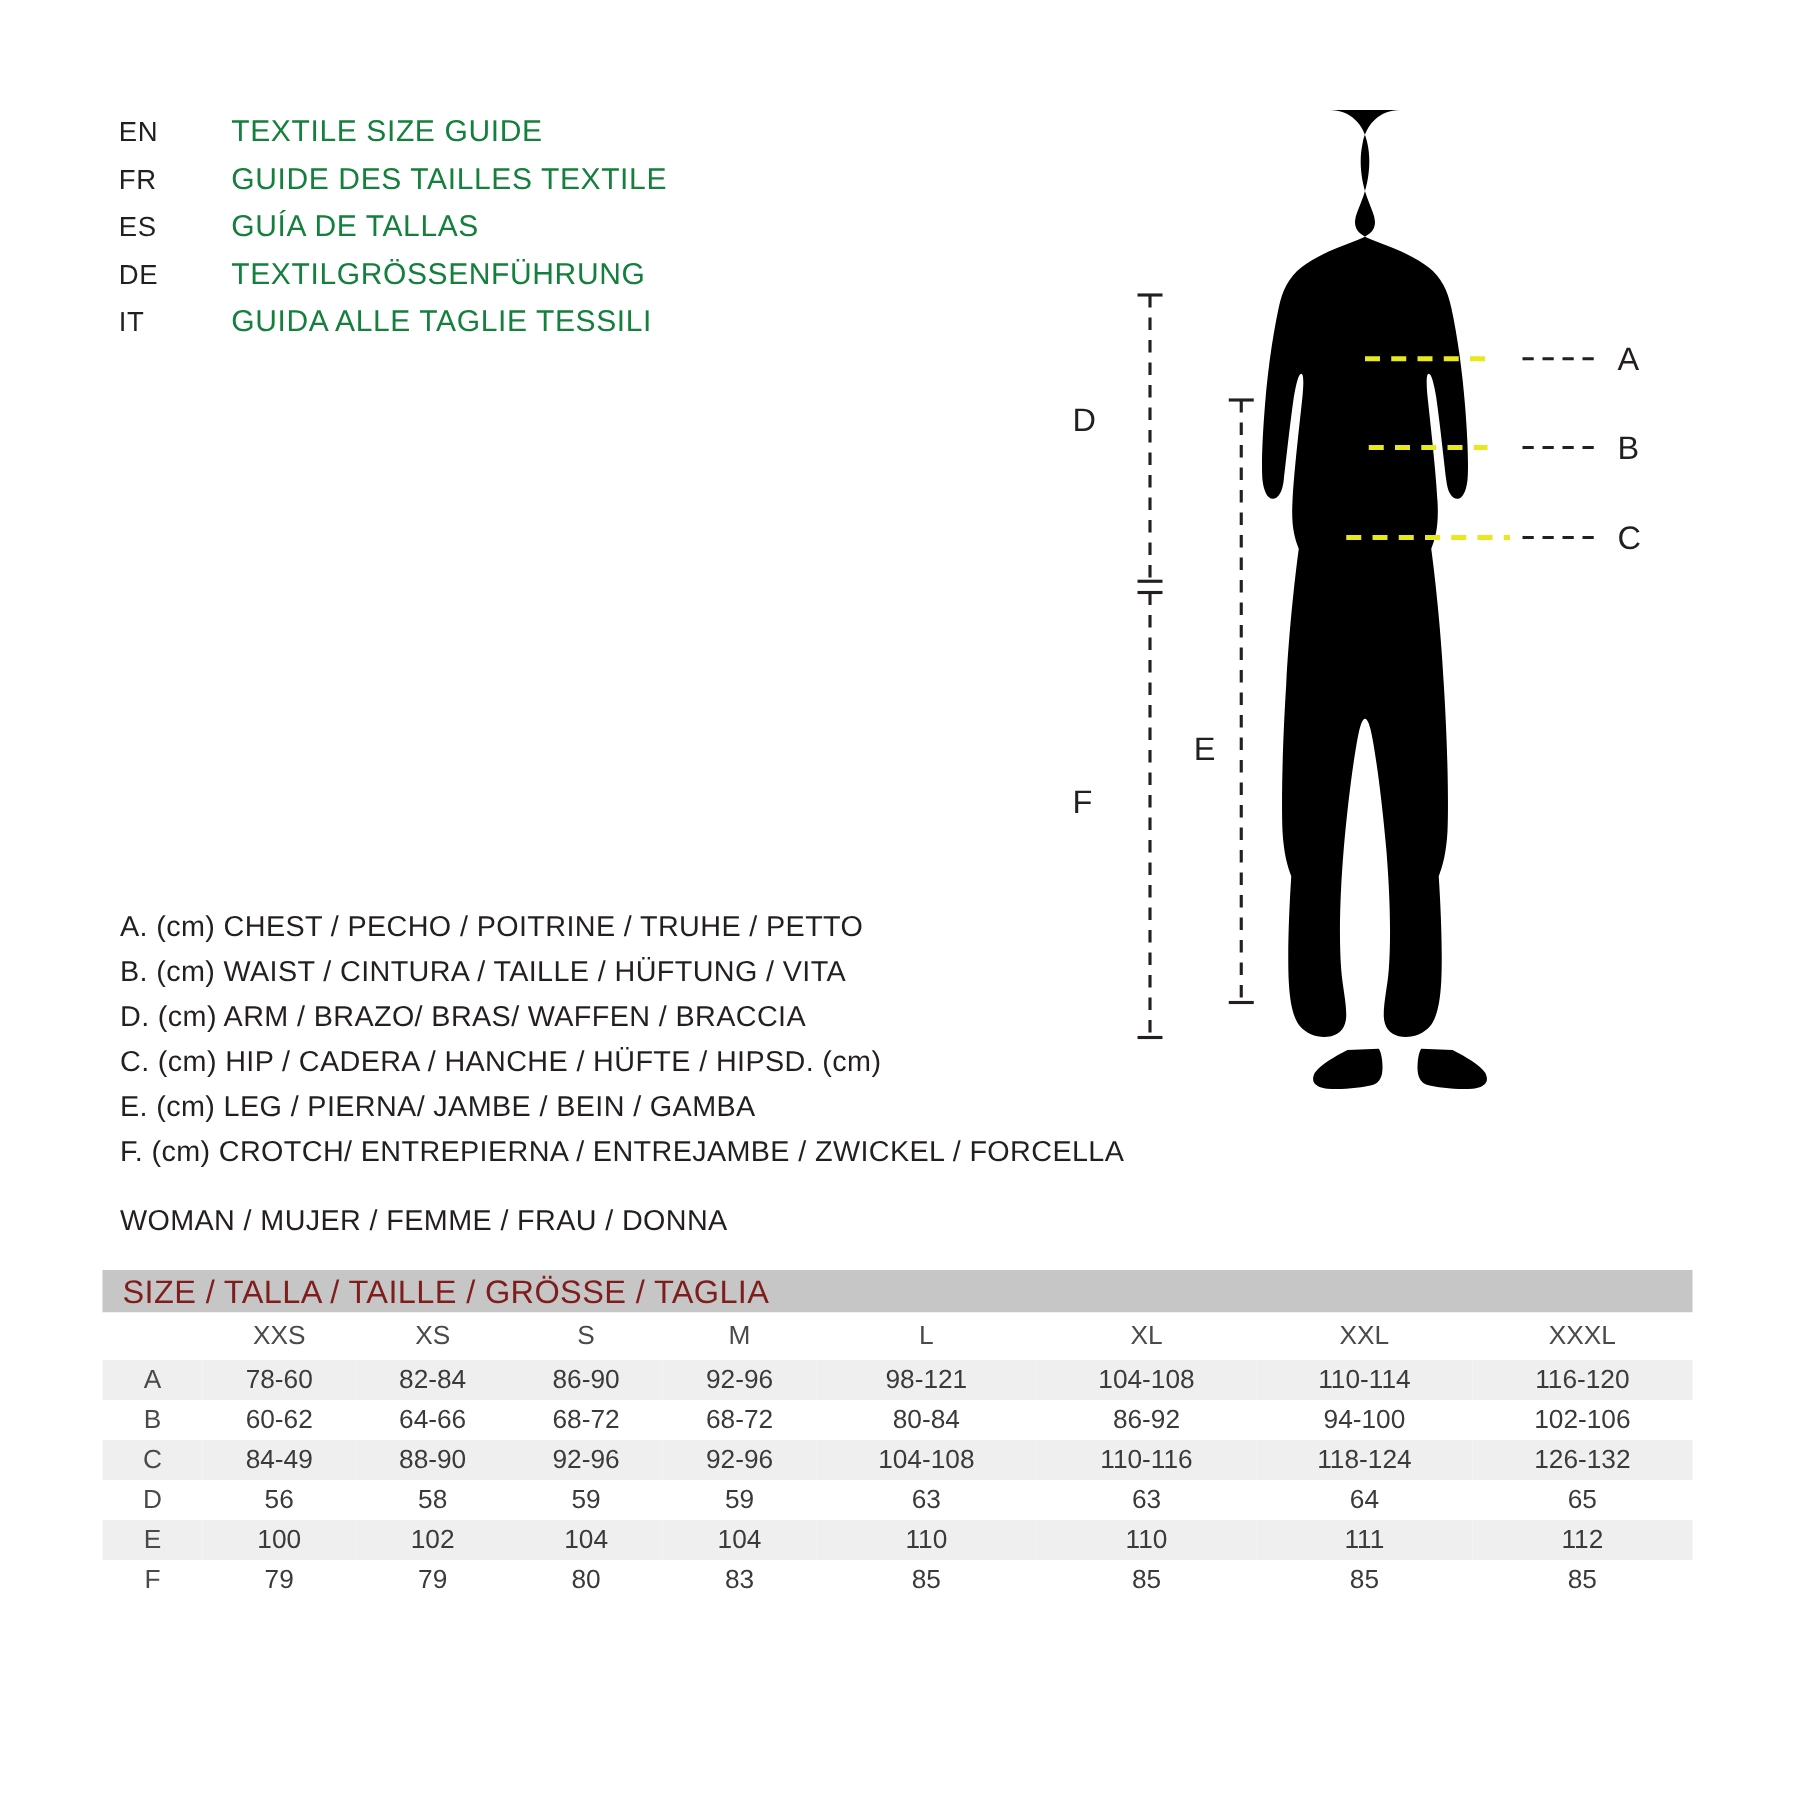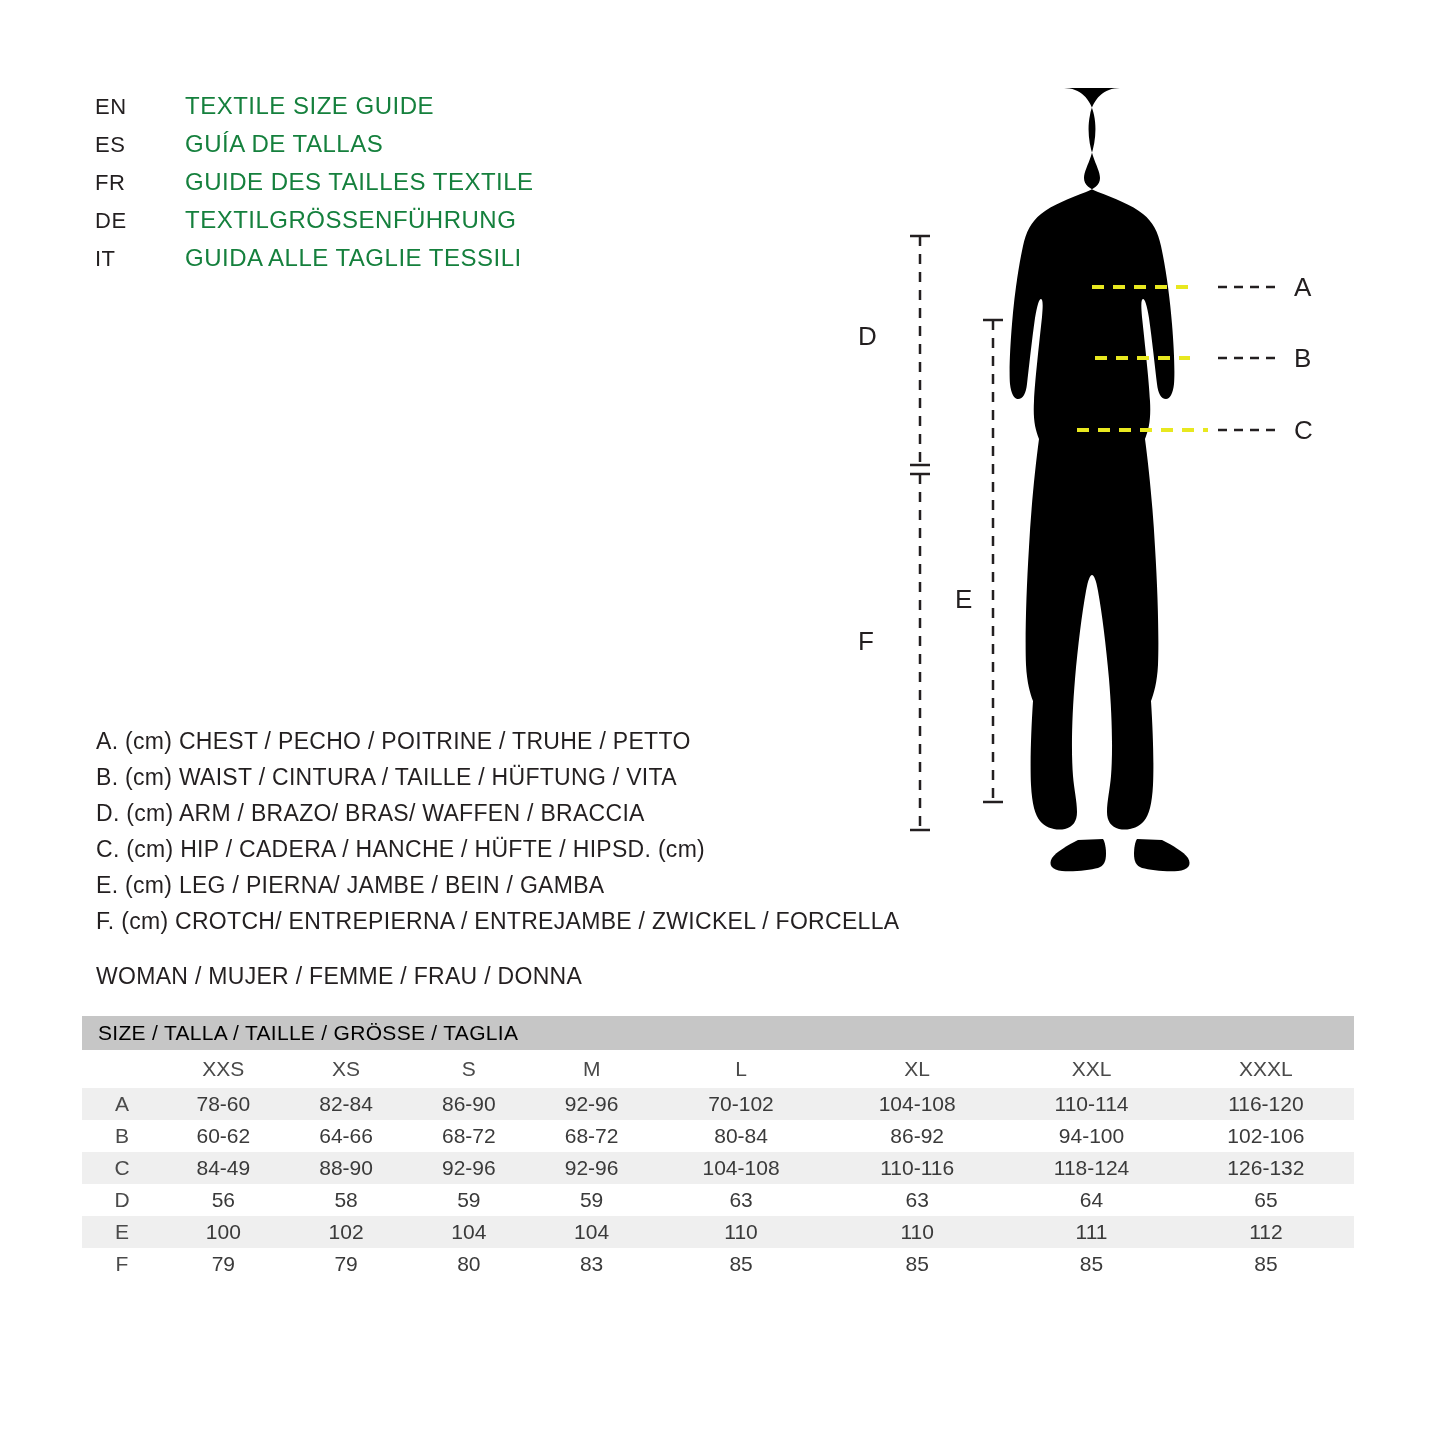--- a/index.html
+++ b/index.html
@@ -77,25 +77,25 @@
   }
   table.size-table td, table.size-table th {
     padding: 0;
     font-weight: normal;
     text-align: center;
     height: 32px;
     vertical-align: middle;
   }
   tr.header-row td {
     background: #c6c6c6;
-    color: #000000;
+    color: #7f1d1d;
     text-align: left;
     padding-left: 16px;
     height: 34px;
-    font-size: 21px;
+    font-size: 26px;
     letter-spacing: 0.3px;
   }
   tr.cols td { background: #ffffff; height: 38px; }
   tr.shade td { background: #efefef; }
   tr.plain td { background: #ffffff; }
   td.rowlabel {
     text-align: left;
     padding-left: 16px;
     width: 80px;
     color: #4a4a4a;
@@ -114,26 +114,26 @@
 </style>
 </head>
 <body>
 
 <div class="titles">
   <div class="title-row">
     <div class="title-lang">EN</div>
     <div class="title-text">TEXTILE SIZE GUIDE</div>
   </div>
   <div class="title-row">
+    <div class="title-lang">FR</div>
+    <div class="title-text">GUIDE DES TAILLES TEXTILE</div>
+  </div>
+  <div class="title-row">
     <div class="title-lang">ES</div>
     <div class="title-text">GUÍA DE TALLAS</div>
-  </div>
-  <div class="title-row">
-    <div class="title-lang">FR</div>
-    <div class="title-text">GUIDE DES TAILLES TEXTILE</div>
   </div>
   <div class="title-row">
     <div class="title-lang">DE</div>
     <div class="title-text">TEXTILGRÖSSENFÜHRUNG</div>
   </div>
   <div class="title-row">
     <div class="title-lang">IT</div>
     <div class="title-text">GUIDA ALLE TAGLIE TESSILI</div>
   </div>
 </div>
@@ -269,21 +269,21 @@
         <td class="colhead">XXL</td>
         <td class="colhead">XXXL</td>
       </tr>
 
       <tr class="shade">
         <td class="rowlabel">A</td>
         <td>78-60</td>
         <td>82-84</td>
         <td>86-90</td>
         <td>92-96</td>
-        <td>70-102</td>
+        <td>98-121</td>
         <td>104-108</td>
         <td>110-114</td>
         <td>116-120</td>
       </tr>
 
       <tr class="plain">
         <td class="rowlabel">B</td>
         <td>60-62</td>
         <td>64-66</td>
         <td>68-72</td>

